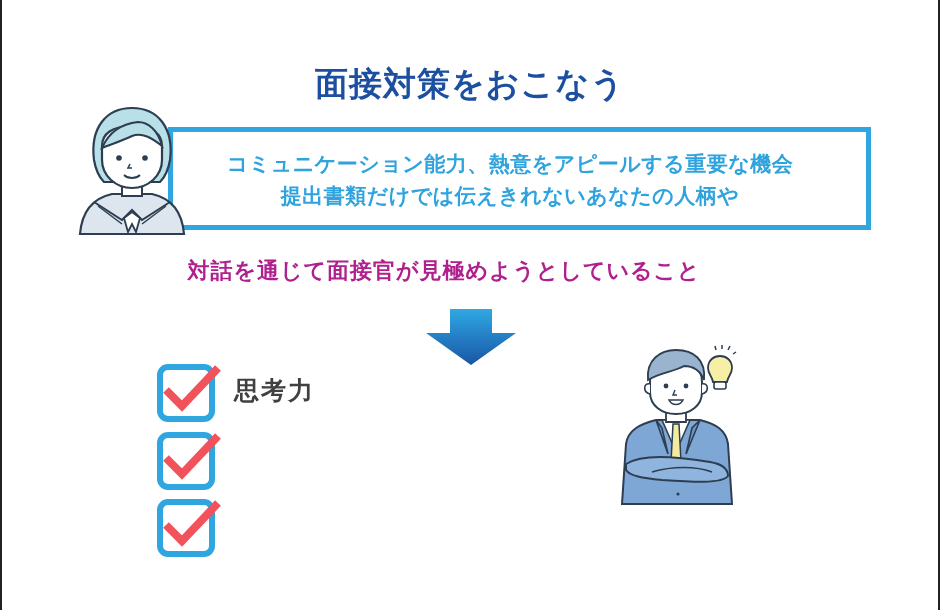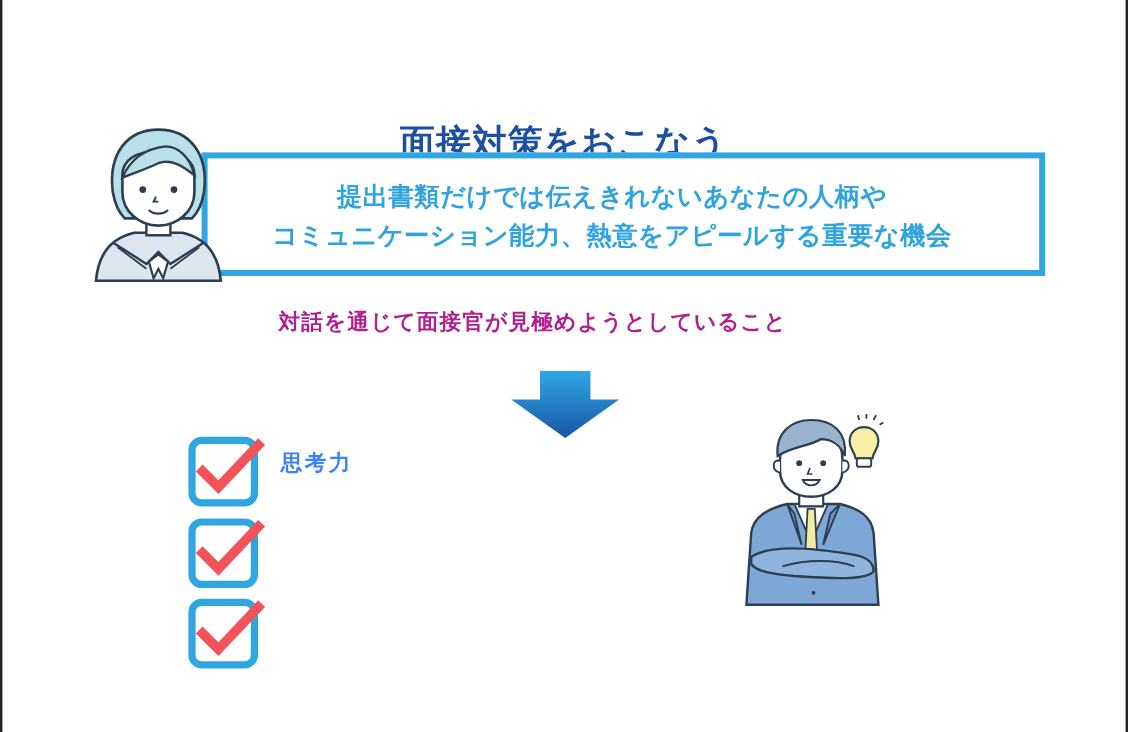--- a/index.html
+++ b/index.html
@@ -9,70 +9,70 @@
     font-family: "DejaVu Sans", "Liberation Sans", sans-serif;
     position: relative;
   }
   .frame {
     position: absolute; left: 0; top: 0; width: 940px; height: 610px;
     box-sizing: border-box;
     border-left: 2px solid #222; border-right: 2px solid #222;
   }
   .title {
     position: absolute; left: 0; top: 62px; width: 940px;
-    text-align: center; font-size: 29px; font-weight: bold;
-    color: #1d4fa0; letter-spacing: 1px; margin-top: 37px;
+    text-align: center; font-size: 33px; font-weight: bold;
+    color: #1d4fa0; letter-spacing: 1px;
   }
   .info-box {
     position: absolute; left: 168px; top: 127px; width: 703px; height: 103px;
     box-sizing: border-box; border: 5px solid #2fa6e0; background: #fff;
   }
   .info-text {
     position: absolute; left: 150px; top: 148px; width: 720px;
     text-align: center; font-size: 21px; font-weight: bold;
     color: #2ea3dd; line-height: 32px; letter-spacing: 0.5px;
   }
   .student {
     position: absolute; left: 72px; top: 98px; width: 120px; height: 138px;
   }
   .subtitle {
     position: absolute; left: 0; top: 256px; width: 888px;
-    text-align: center; font-size: 18px; font-weight: bold;
+    text-align: center; font-size: 22px; font-weight: bold;
     color: #b01f8e; letter-spacing: 1px;
   }
   .arrow {
     position: absolute; left: 426px; top: 309px; width: 90px; height: 56px;
   }
   .checklist { position: absolute; left: 156px; top: 362px; }
   .check-item {
     position: absolute; left: 0; height: 60px; width: 640px;
   }
   .check-box {
     position: absolute; left: 0; top: 0; width: 70px; height: 62px;
   }
   .check-label {
     position: absolute; left: 78px; top: 12px;
-    font-size: 18px; font-weight: bold; color: #3b82f6;
+    font-size: 25px; font-weight: bold; color: #404040;
     letter-spacing: 2px; white-space: nowrap;
   }
   .businessman {
     position: absolute; left: 612px; top: 344px; width: 140px; height: 165px;
   }
 </style>
 </head>
 <body>
 
 <div class="frame"></div>
 
 <div class="title">面接対策をおこなう</div>
 
 <div class="info-box"></div>
 <div class="info-text">
+  <div>コミュニケーション能力、熱意をアピールする重要な機会</div>
   <div>提出書類だけでは伝えきれないあなたの人柄や</div>
-  <div>コミュニケーション能力、熱意をアピールする重要な機会</div>
 </div>
 
 <svg class="student" viewBox="0 0 120 138">
 
   <path d="M8 136 C10 112 22 100 40 96 L80 96 C98 100 110 112 112 136 Z" fill="#dde6ee" stroke="#2c3e50" stroke-width="2.2"></path>
 
   <path d="M22 104 L50 122 L60 112 L70 122 L98 104" fill="none" stroke="#2c3e50" stroke-width="2"></path>
   <path d="M26 108 L50 126 M94 108 L70 126" fill="none" stroke="#2c3e50" stroke-width="1.5"></path>
 
   <path d="M52 120 L60 114 L68 120 L64 134 L60 126 L56 134 Z" fill="#fff" stroke="#2c3e50" stroke-width="1.8"></path>

